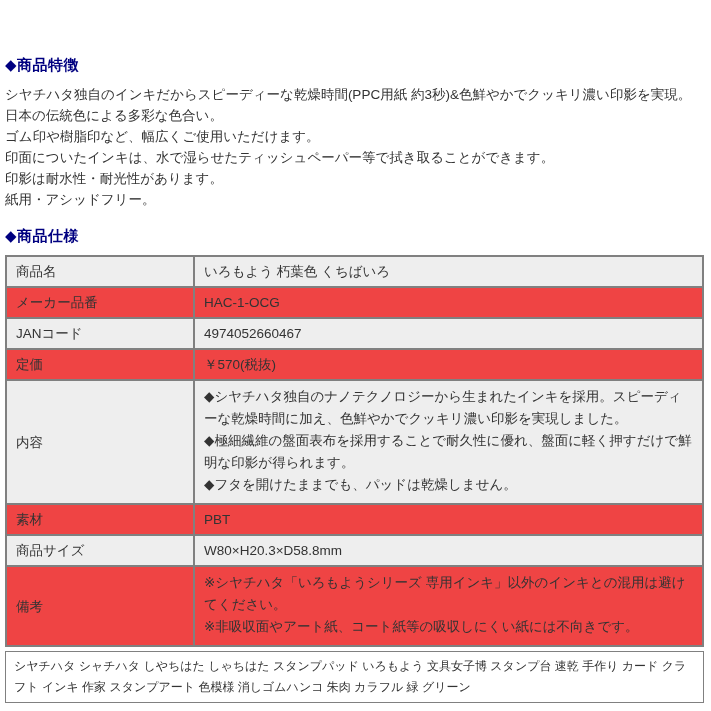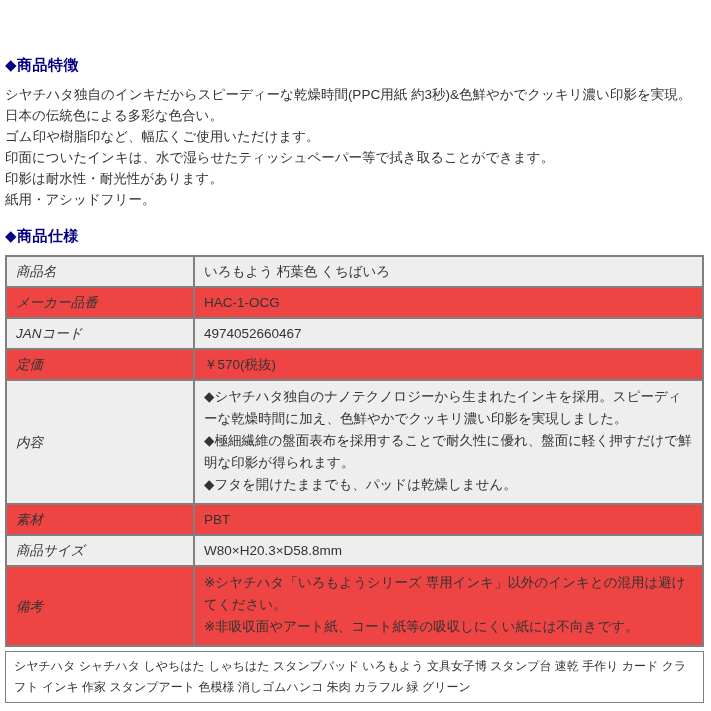--- a/index.html
+++ b/index.html
@@ -44,21 +44,20 @@
     padding: 5px 9px;
     vertical-align: middle;
     background: #ef4444;
     word-break: break-all;
   }
   .specs-table tr:nth-child(odd) td {
     background: #eeeeee;
   }
   .specs-table td.label {
     width: 168px;
-    font-style: italic;
   }
   .specs-table td.value {
     white-space: pre-line;
   }
   .specs-table tr.multiline td.value {
     line-height: 22px;
     padding-bottom: 7px;
   }
   .keywords-box {
     box-sizing: border-box;

